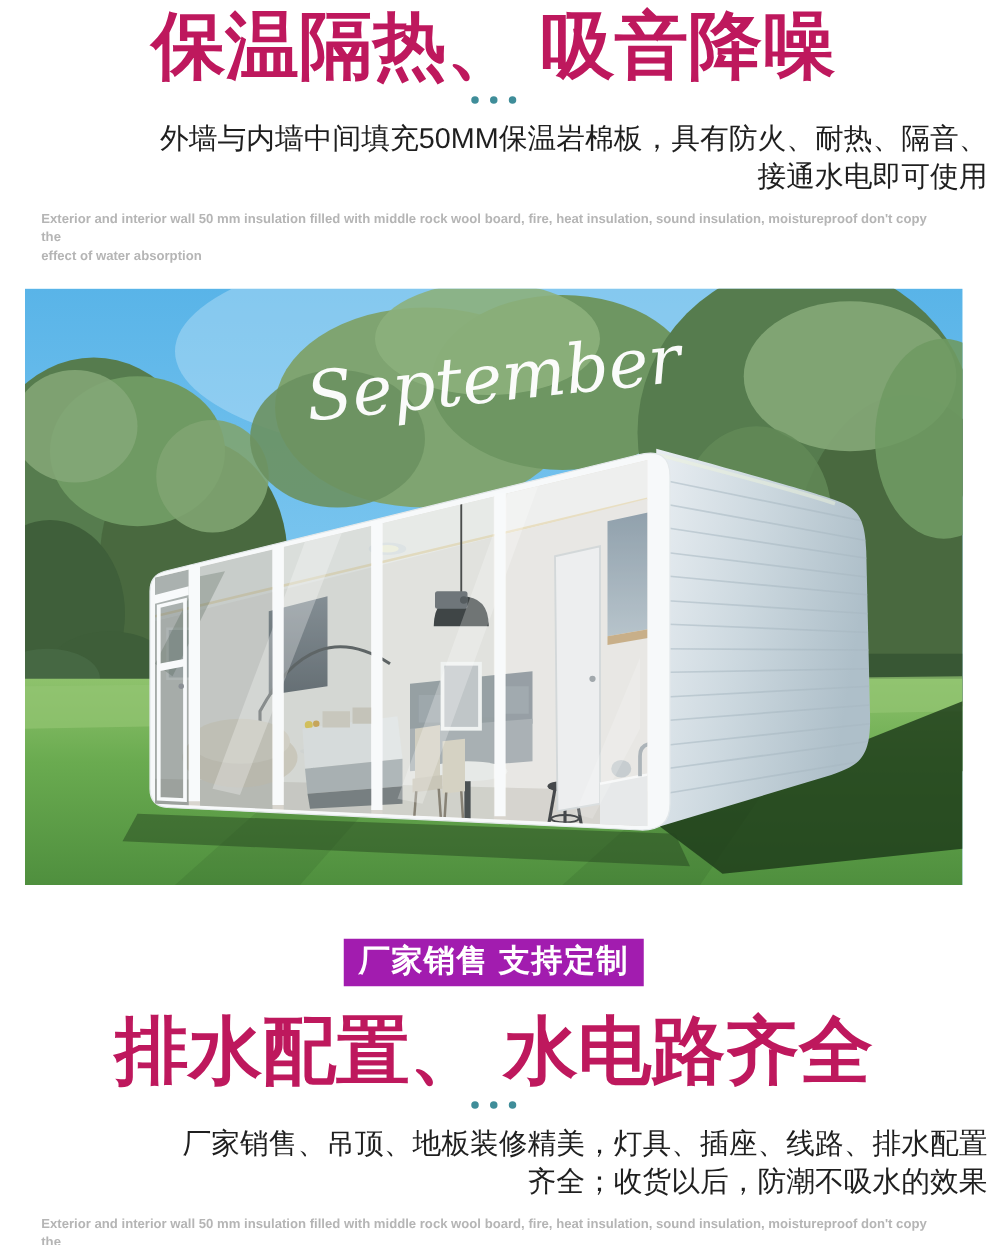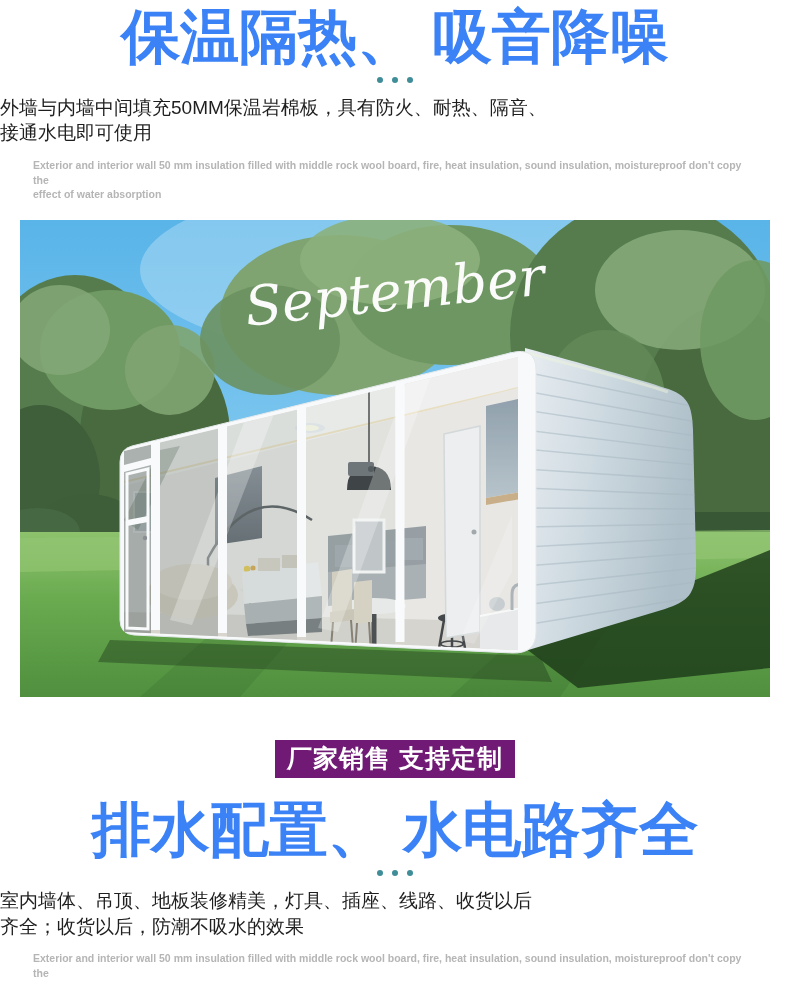--- a/index.html
+++ b/index.html
@@ -1,34 +1,34 @@
 <!DOCTYPE html>
 <html><head>
 <meta charset="utf-8">
 <style>
   html,body{margin:0;padding:0;background:#ffffff;}
   body{width:790px;height:996px;position:relative;overflow:hidden;
        font-family:"Liberation Sans","DejaVu Sans",sans-serif;}
   .page{width:790px;}
 
   .big-heading{margin:0 auto;padding-top:6px;width:790px;text-align:center;
-    font-size:59px;line-height:1.08;font-weight:900;color:#3b82f6;
+    font-size:59px;line-height:1.08;font-weight:900;color:#be185d;
     letter-spacing:0px;white-space:nowrap;}
   .divider-dots{display:flex;justify-content:center;gap:9px;margin-top:7px;}
   .divider-dots .dot{width:6px;height:6px;border-radius:50%;background:#3f8d99;}
-  .subtitle-cn{margin-top:12px;text-align:left;font-size:19px;line-height:1.34;
+  .subtitle-cn{margin-top:12px;text-align:right;font-size:23px;line-height:1.34;
     color:#1f1f1f;font-weight:400;}
   .caption-en{margin:12px auto 0;max-width:724px;font-size:10.5px;
     line-height:1.42;color:#b5b5b5;font-weight:700;}
 
   .hero-wrap{width:750px;height:477px;margin:18px 0 0 20px;position:relative;
     background:#9ed7f4;}
   .hero-wrap svg{display:block;}
 
-  .badge{display:block;width:fit-content;margin:43px auto 0;background:#701a75;
+  .badge{display:block;width:fit-content;margin:43px auto 0;background:#a21caf;
     color:#ffffff;font-size:25px;font-weight:700;line-height:1;
     padding:6px 12px 7px;letter-spacing:1px;white-space:nowrap;}
 
   .bottom-gap{margin-top:15px;}
 </style>
 </head>
 <body>
 
 <div class="page">
 
@@ -249,21 +249,21 @@
 
   <h1 class="big-heading bottom-gap">排水配置、 水电路齐全</h1>
 
   <div class="divider-dots">
     <span class="dot"></span>
     <span class="dot"></span>
     <span class="dot"></span>
   </div>
 
   <div class="subtitle-cn">
-    <div>室内墙体、吊顶、地板装修精美，灯具、插座、线路、收货以后</div>
+    <div>厂家销售、吊顶、地板装修精美，灯具、插座、线路、排水配置</div>
     <div>齐全；收货以后，防潮不吸水的效果</div>
   </div>
 
   <div class="caption-en">
     <div>Exterior and interior wall 50 mm insulation filled with middle rock wool board, fire, heat insulation, sound insulation, moistureproof don't copy the</div>
 
   </div>
 
 </div>
 

